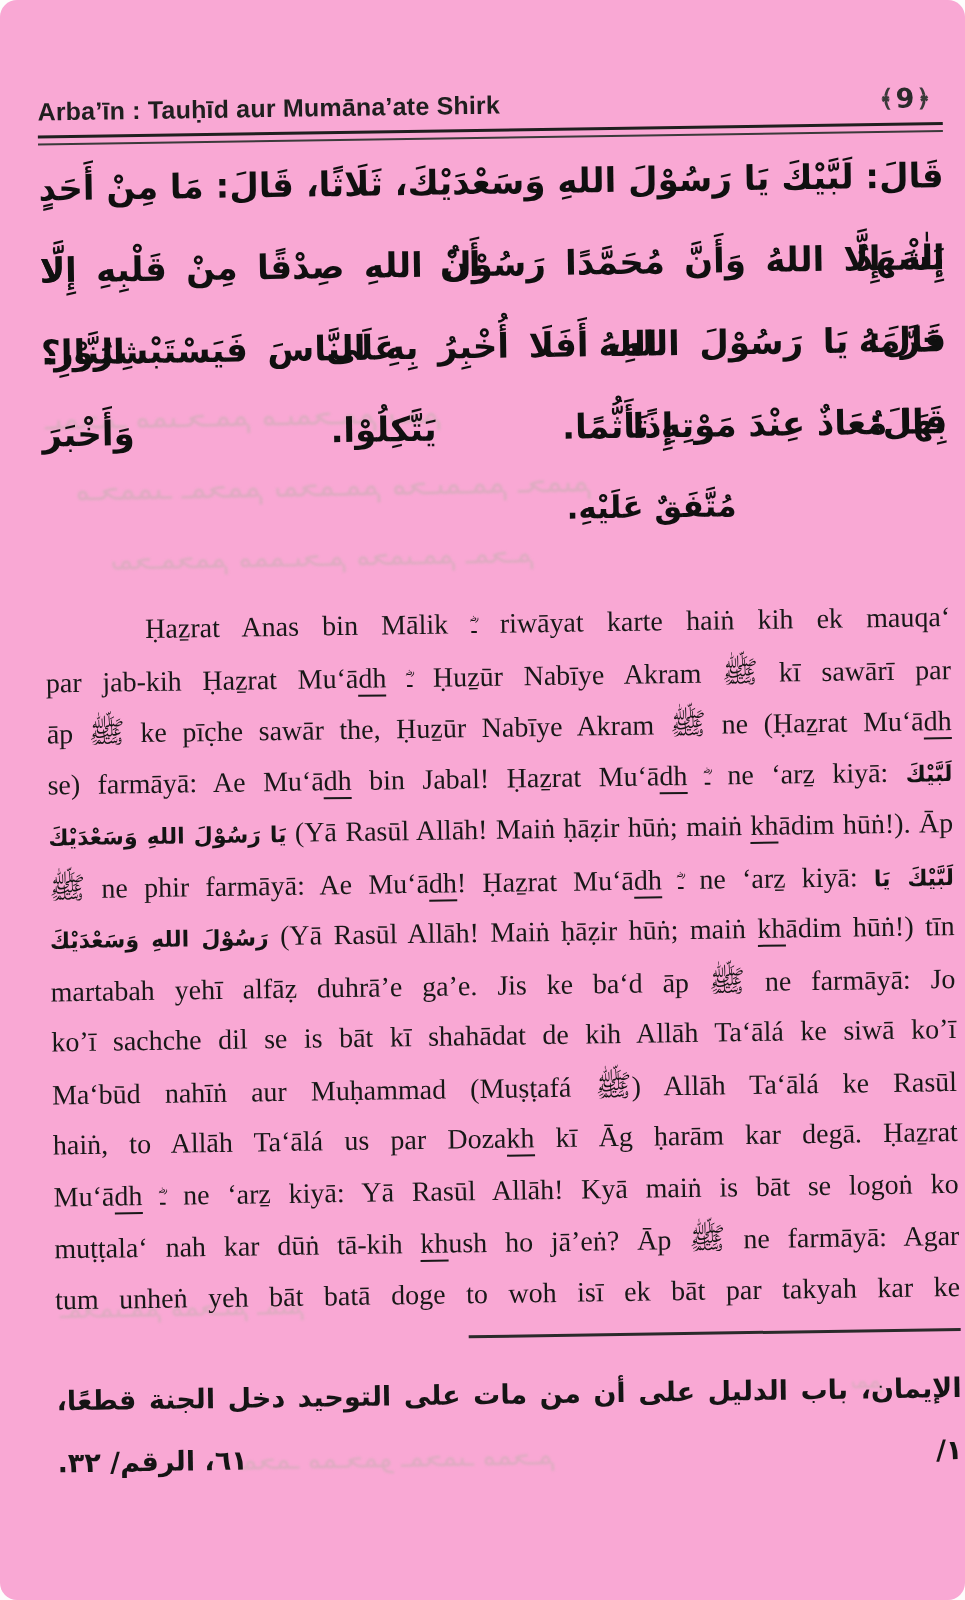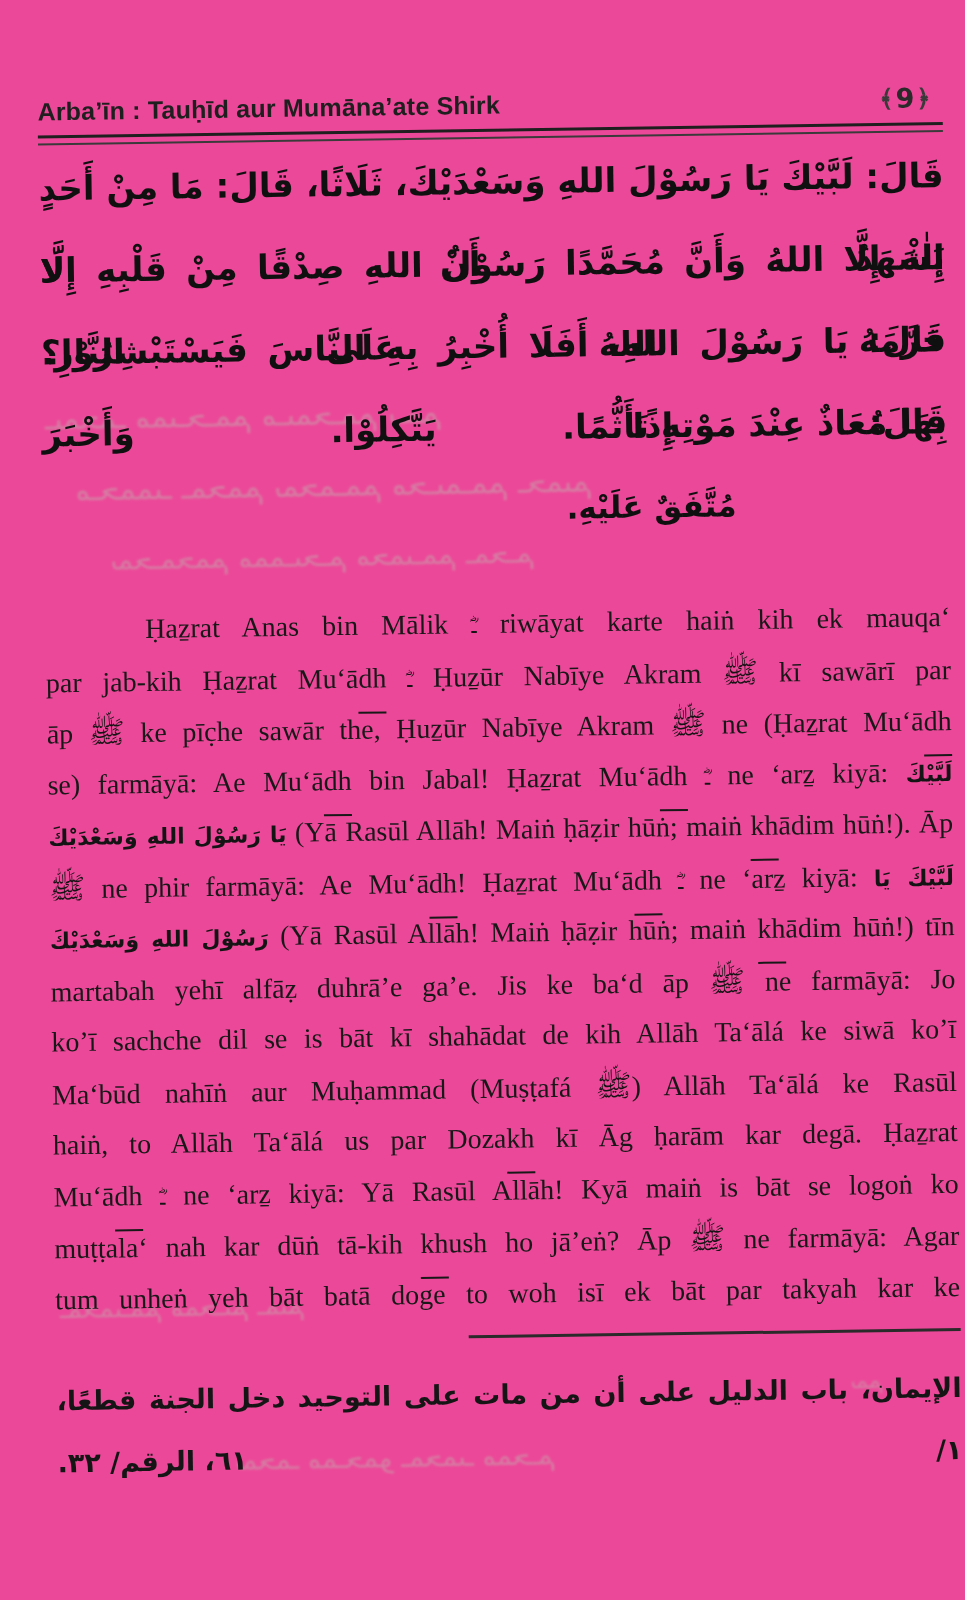--- a/index.html
+++ b/index.html
@@ -4,21 +4,21 @@
 <style>
   html,body{margin:0;padding:0;}
   body{
     width:965px;height:1600px;
     background:#fdfdfc;
     overflow:hidden;
     font-family:"Liberation Serif", serif;
     color:#1b1b1b;
     position:relative;
   }
-  .page{position:absolute;inset:0;background:#ec4899;}
+  .page{position:absolute;inset:0;background:#f9a8d4;border-radius:17px;}
   .ghosts{position:absolute;inset:0;z-index:0;}
   .ghost-mark{
     position:absolute;
     font-family:"DejaVu Sans", sans-serif;
     color:#c0b0ad;
     opacity:.5;
     filter:blur(1.3px);
     white-space:nowrap;
     transform:scaleX(-1) rotate(1deg);
     direction:rtl;
@@ -63,21 +63,21 @@
   }
   .translit{
     margin-top:57px;
     font-size:28px;color:#181818;
   }
   .tr-line{
     line-height:51.5px;height:51.5px;
     text-align:justify;text-align-last:justify;
   }
   .tr-line:first-child{text-indent:100px;}
-  .tr-line .ul{border-bottom:2px solid currentColor;padding-bottom:18px;}
+  .tr-line .ul{border-bottom:2px solid currentColor;padding-bottom:1px;}
   .inline-ar{
     font-family:"DejaVu Sans", sans-serif;
     direction:rtl;unicode-bidi:isolate;
     font-weight:700;font-size:22px;color:#141414;
   }
   .hon{
     font-family:"DejaVu Sans", sans-serif;
     font-weight:400;color:#141414;
     unicode-bidi:isolate;direction:rtl;
   }

